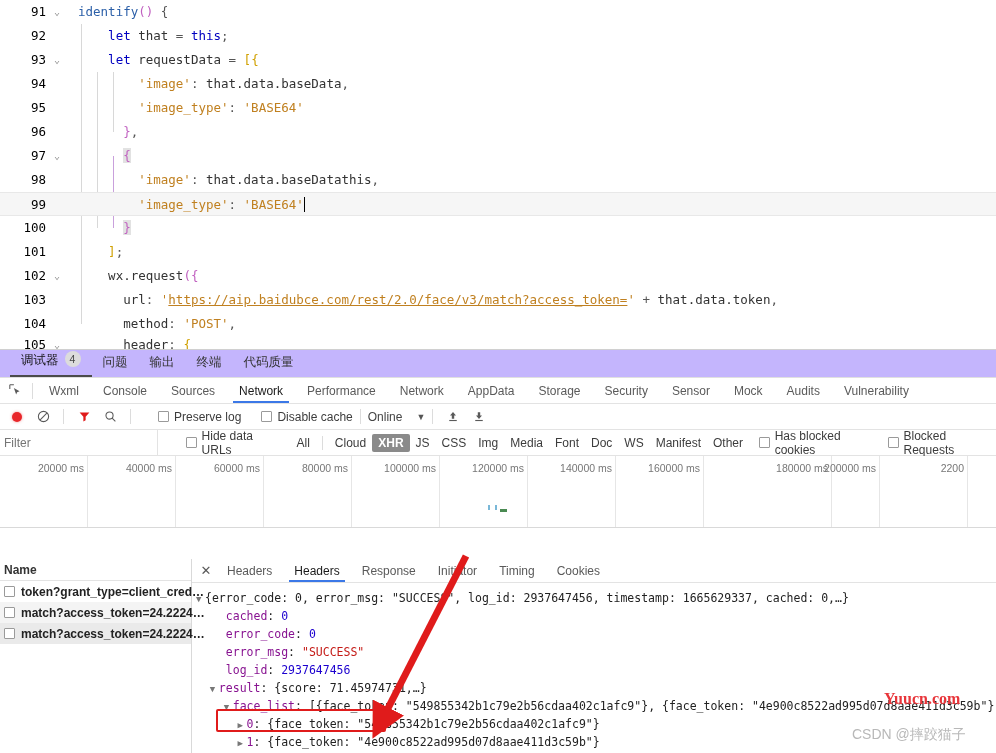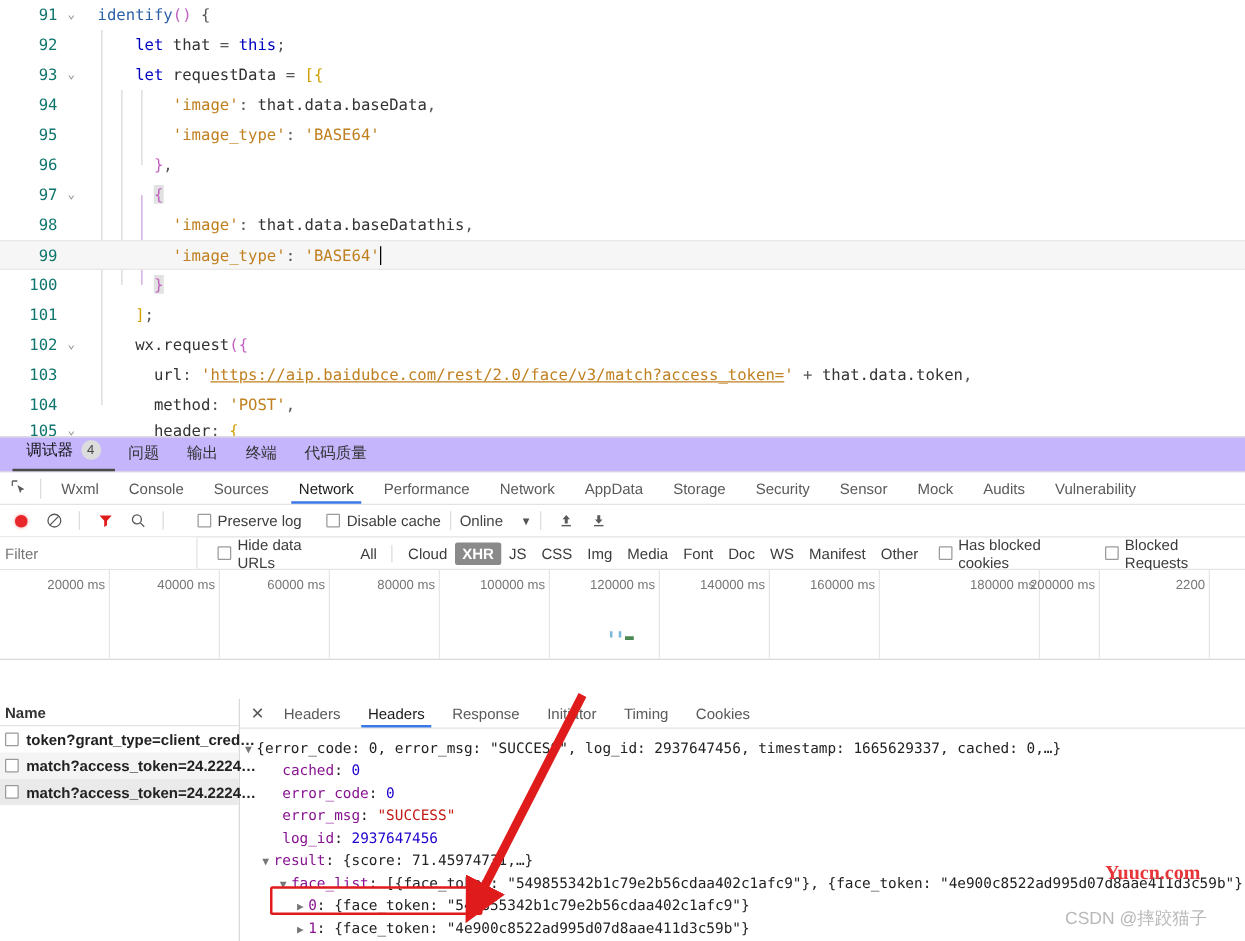--- a/index.html
+++ b/index.html
@@ -22,21 +22,21 @@
     overflow: hidden;
   }
   .code-row {
     position: relative;
     height: 24px; line-height: 24px;
     white-space: pre;
   }
   .code-row.active { background: #f6f6f6; border-top: 1px solid #e8e8e8; border-bottom: 1px solid #e8e8e8; }
   .ln {
     position: absolute; left: 0; top: 0; width: 46px;
-    text-align: right; color: #0f766e; font-size: 12.5px;
+    text-align: right; color: #000000; font-size: 12.5px;
     font-family: "DejaVu Sans Mono", monospace;
     padding-left: 23px;
   }
   .fold {
     position: absolute; left: 50px; top: 0; width: 14px;
     text-align: center; color: #8a8a8a; font-size: 10px;
   }
   .code-text {
     position: absolute; left: 78px; top: 0;
     font-family: "DejaVu Sans Mono", monospace;
@@ -381,21 +381,21 @@
       <div class="tb-btn">
         <svg width="12" height="13" viewBox="0 0 16 16">
           <path d="M8 11.2 l-4 -4.5 h2.4 V2.2 h3.2 v4.5 H12 z" fill="#5a5a5a"></path>
           <rect x="3" y="12.6" width="10" height="1.5" fill="#5a5a5a"></rect>
         </svg>
       </div>
     </div>
 
     <div class="filter-row">
       <input class="filter-input" type="text" placeholder="Filter" style="">
-      <label class="cb-wrap" style="margin-left:16px;justify-content:flex-end;">
+      <label class="cb-wrap" style="margin-left:28px;justify-content:flex-end;">
         <span class="cb"></span>
         <span>Hide data URLs</span>
       </label>
       <span class="ftype" style="margin-left:8px;">All</span>
       <span style="display:inline-block;width:1px;height:14px;background:#dcdcdc;margin:0 6px;"></span>
       <span class="ftype">Cloud</span>
       <span class="ftype sel">XHR</span>
       <span class="ftype">JS</span>
       <span class="ftype">CSS</span>
       <span class="ftype">Img</span>

